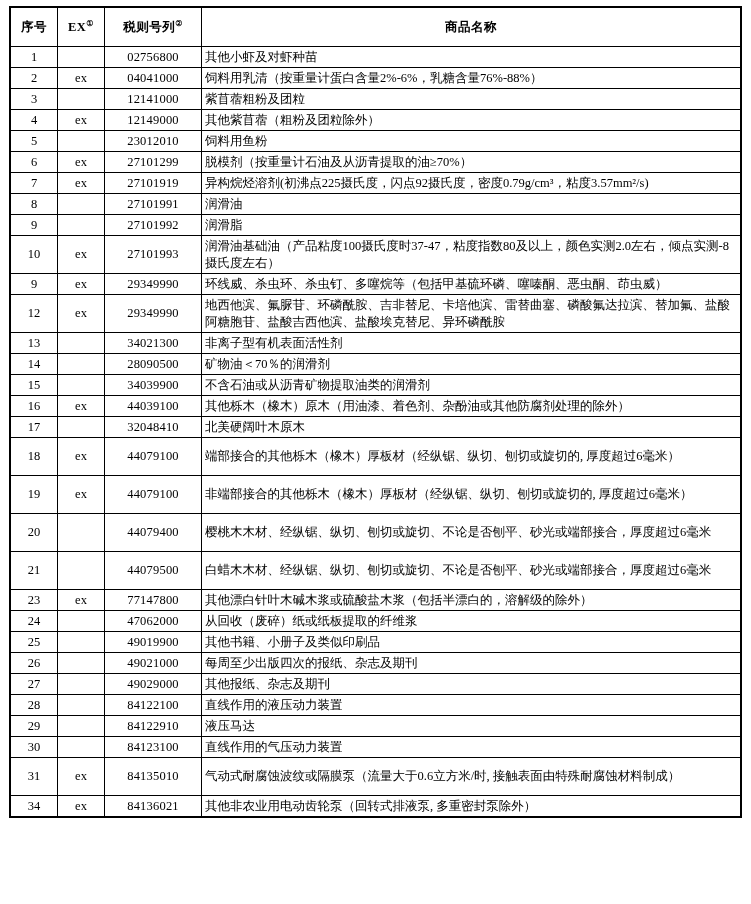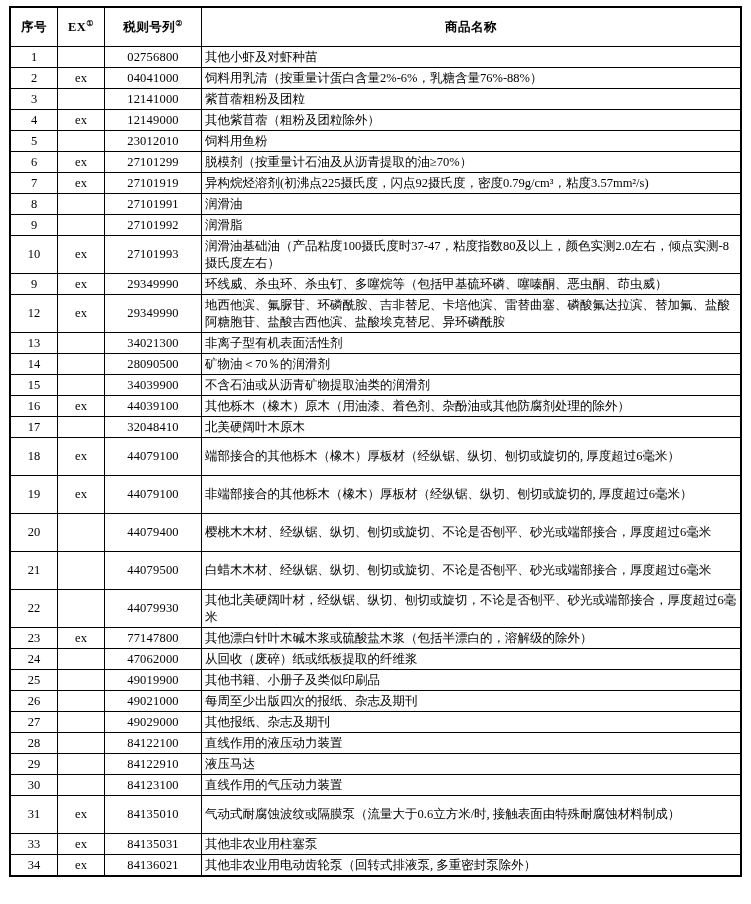--- a/index.html
+++ b/index.html
@@ -219,26 +219,20 @@
           <td class="c-ex"></td>
           <td class="c-code">44079400</td>
           <td class="c-name">樱桃木木材、经纵锯、纵切、刨切或旋切、不论是否刨平、砂光或端部接合，厚度超过6毫米</td>
         </tr>
         <tr class="tall">
           <td class="c-no">21</td>
           <td class="c-ex"></td>
           <td class="c-code">44079500</td>
           <td class="c-name">白蜡木木材、经纵锯、纵切、刨切或旋切、不论是否刨平、砂光或端部接合，厚度超过6毫米</td>
         </tr>
-        <tr class="tall">
-          <td class="c-no">22</td>
-          <td class="c-ex"></td>
-          <td class="c-code">44079930</td>
-          <td class="c-name">其他北美硬阔叶材，经纵锯、纵切、刨切或旋切，不论是否刨平、砂光或端部接合，厚度超过6毫米</td>
-        </tr>
         <tr>
           <td class="c-no">23</td>
           <td class="c-ex">ex</td>
           <td class="c-code">77147800</td>
           <td class="c-name">其他漂白针叶木碱木浆或硫酸盐木浆（包括半漂白的，溶解级的除外）</td>
         </tr>
         <tr>
           <td class="c-no">24</td>
           <td class="c-ex"></td>
           <td class="c-code">47062000</td>
@@ -278,26 +272,20 @@
           <td class="c-no">30</td>
           <td class="c-ex"></td>
           <td class="c-code">84123100</td>
           <td class="c-name">直线作用的气压动力装置</td>
         </tr>
         <tr class="tall">
           <td class="c-no">31</td>
           <td class="c-ex">ex</td>
           <td class="c-code">84135010</td>
           <td class="c-name">气动式耐腐蚀波纹或隔膜泵（流量大于0.6立方米/时, 接触表面由特殊耐腐蚀材料制成）</td>
-        </tr>
-        <tr>
-          <td class="c-no">33</td>
-          <td class="c-ex">ex</td>
-          <td class="c-code">84135031</td>
-          <td class="c-name">其他非农业用柱塞泵</td>
         </tr>
         <tr>
           <td class="c-no">34</td>
           <td class="c-ex">ex</td>
           <td class="c-code">84136021</td>
           <td class="c-name">其他非农业用电动齿轮泵（回转式排液泵, 多重密封泵除外）</td>
         </tr>
       </tbody>
   </table>
 </div>

